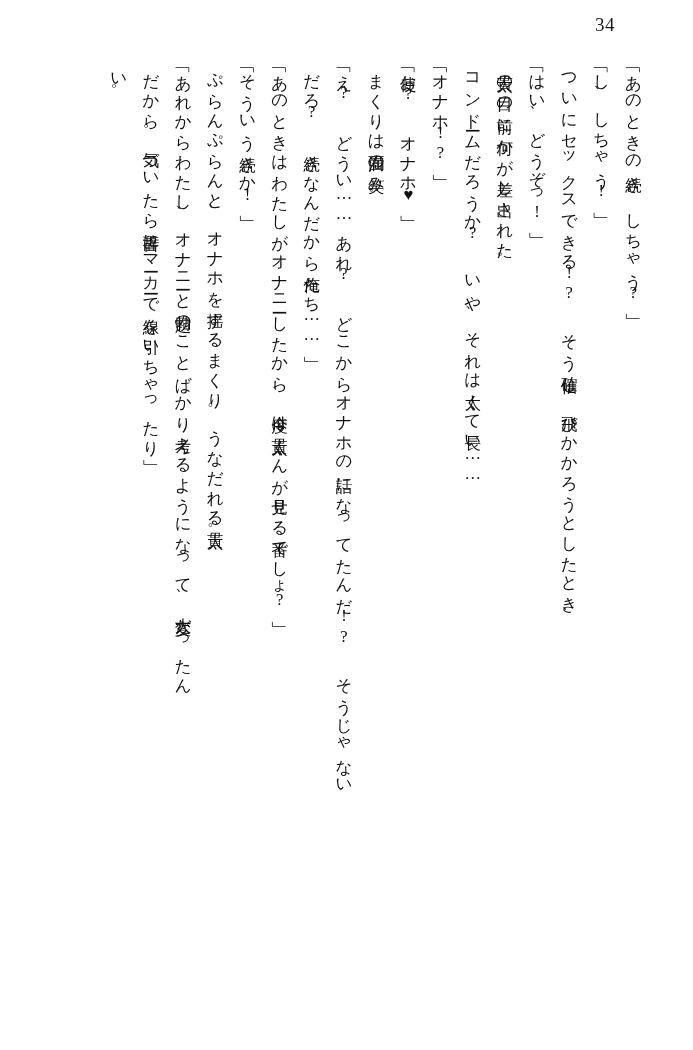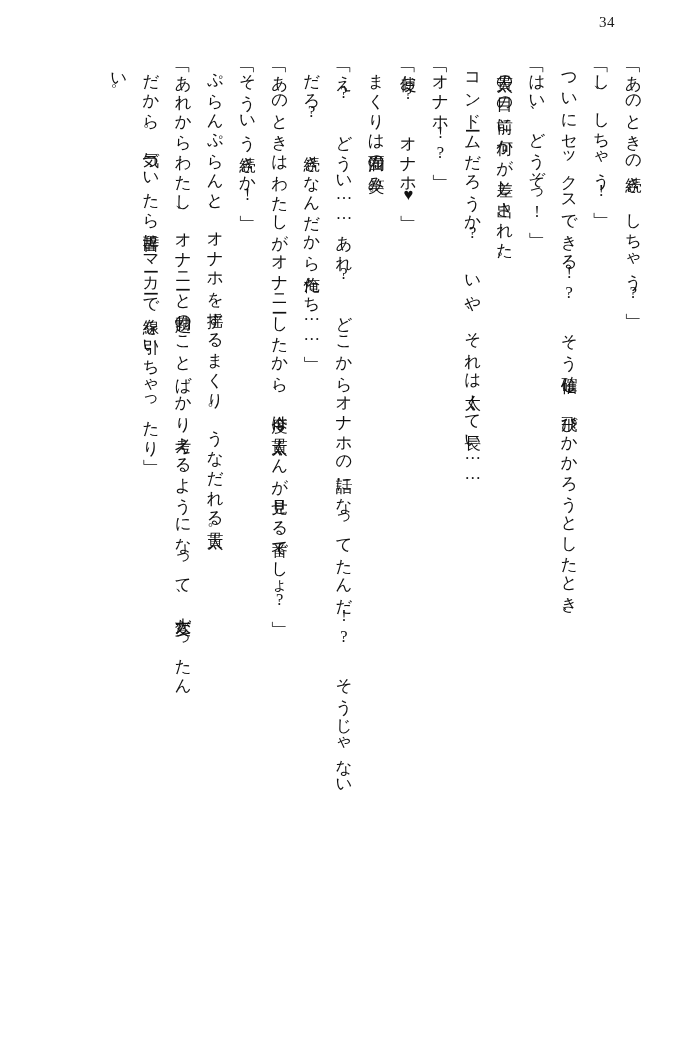--- a/index.html
+++ b/index.html
@@ -20,21 +20,21 @@
     left: 0;
     top: 0;
     width: 693px;
     height: 1050px;
     background: #fff;
   }
   .page-number {
     position: absolute;
     top: 14px;
     right: 78px;
-    font-size: 15px;
+    font-size: 19px;
     font-family: "Liberation Serif", "DejaVu Serif", serif;
     color: #1a1a1a;
     letter-spacing: 0.5px;
   }
   .text-block {
     position: absolute;
     top: 62px;
     right: 44px;
     height: 940px;
     width: 600px;

